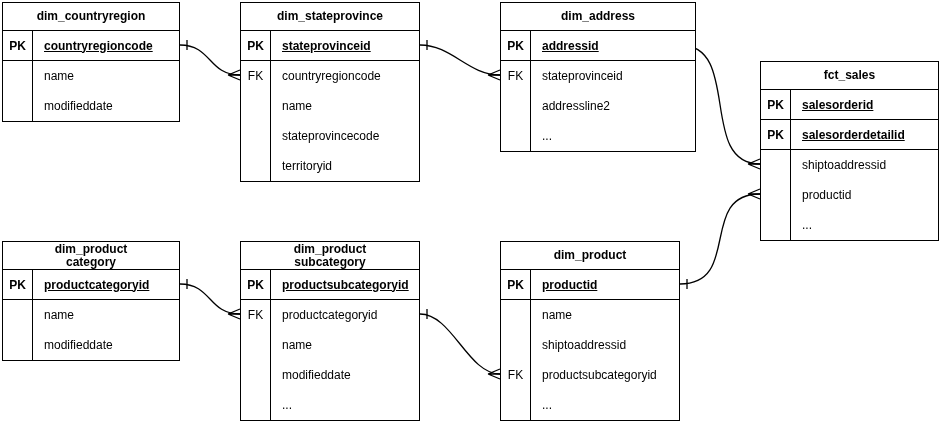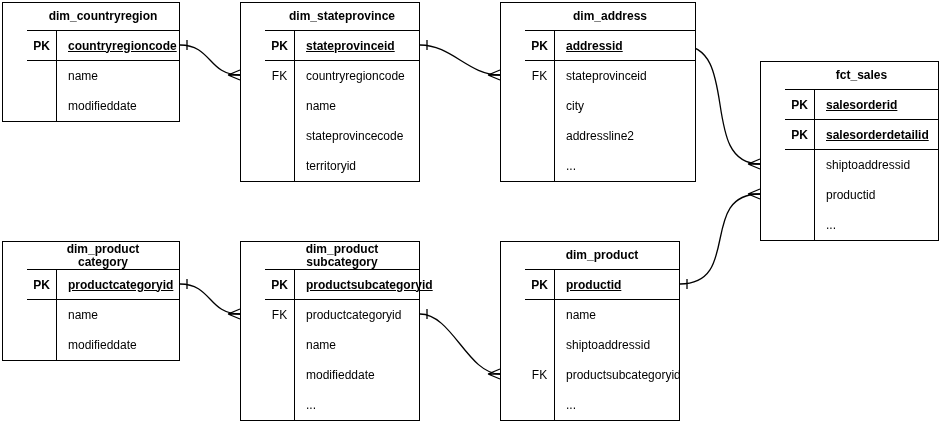--- a/index.html
+++ b/index.html
@@ -12,21 +12,20 @@
     overflow:hidden;
   }
   svg.rel-layer{position:absolute;left:0;top:0;width:941px;height:421px;}
   svg.rel-layer path{fill:none;stroke:#000;stroke-width:1.3;}
   .tbl{
     position:absolute;
     background:#ffffff;
     border:1px solid #000;
     box-sizing:border-box;
     font-size:12px;
-    padding-left:24px;
   }
   .tbl-title{
     height:28px;
     border-bottom:1px solid #000;
     display:flex;align-items:center;justify-content:center;
     text-align:center;
     font-weight:bold;
     line-height:13px;
     white-space:pre-line;
     box-sizing:border-box;
@@ -143,24 +142,20 @@
       <div class="row hr">
         <div class="cell key pk">PK</div>
         <div class="cell lbl pk">addressid</div>
       </div>
       <div class="row">
         <div class="cell key">FK</div>
         <div class="cell lbl">stateprovinceid</div>
       </div>
       <div class="row">
         <div class="cell key"></div>
-        <div class="cell lbl">city</div>
-      </div>
-      <div class="row">
-        <div class="cell key"></div>
         <div class="cell lbl">addressline2</div>
       </div>
       <div class="row">
         <div class="cell key"></div>
         <div class="cell lbl">...</div>
       </div>
     </div>
   </div>
 
   <div class="tbl" id="t4">

